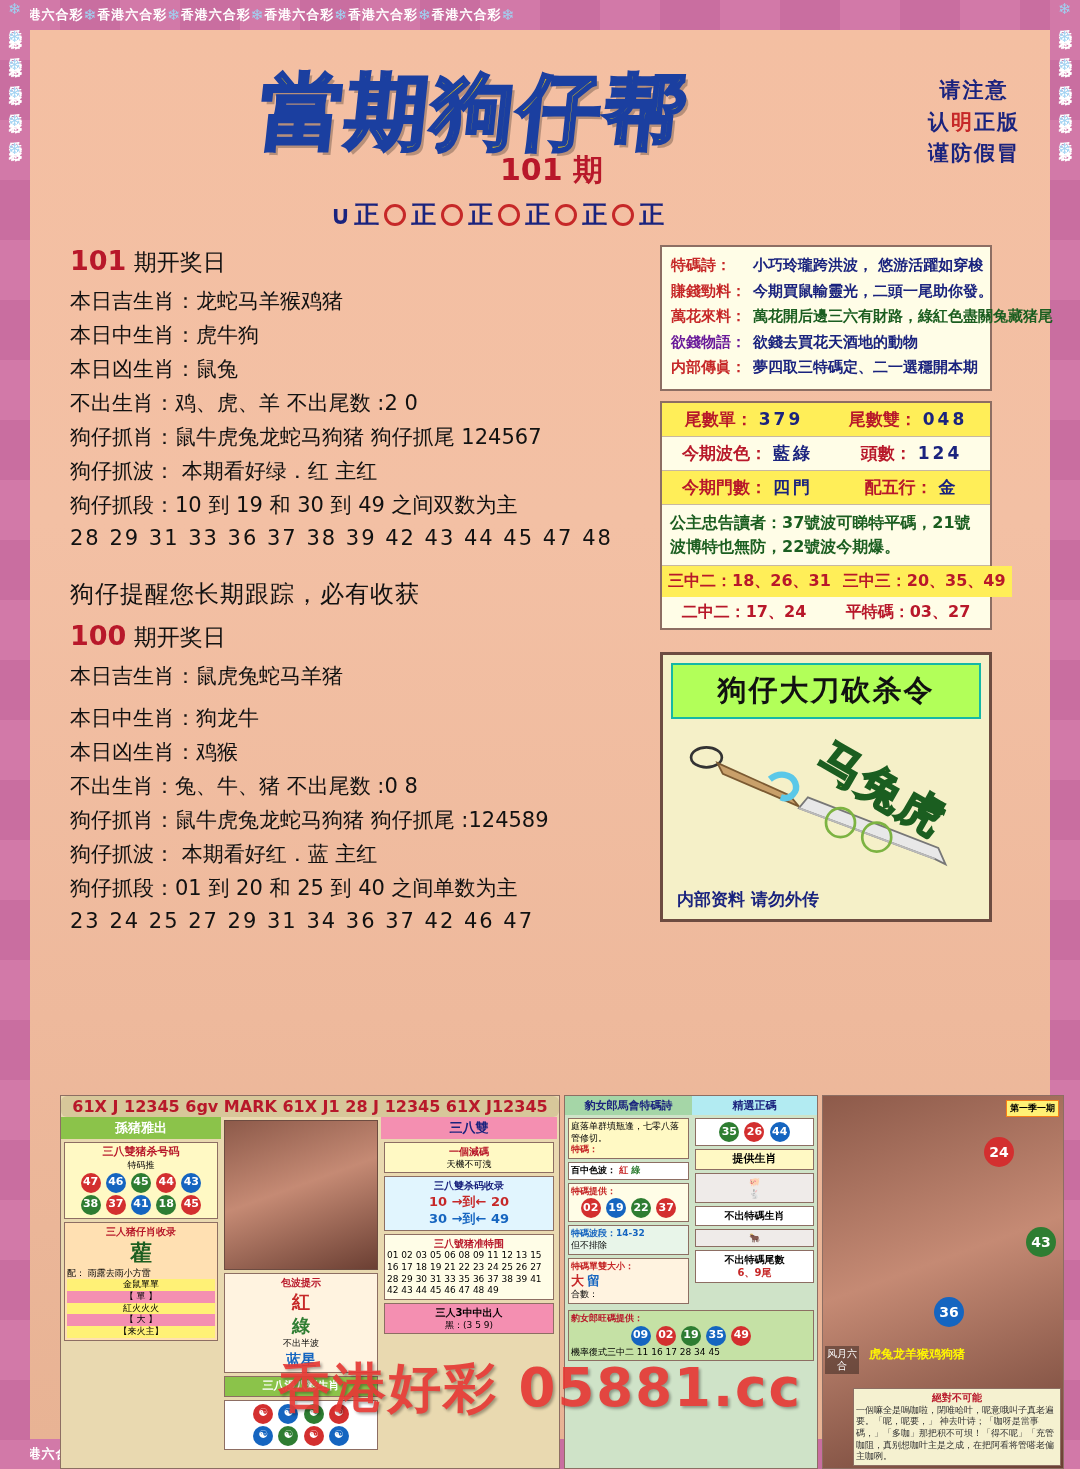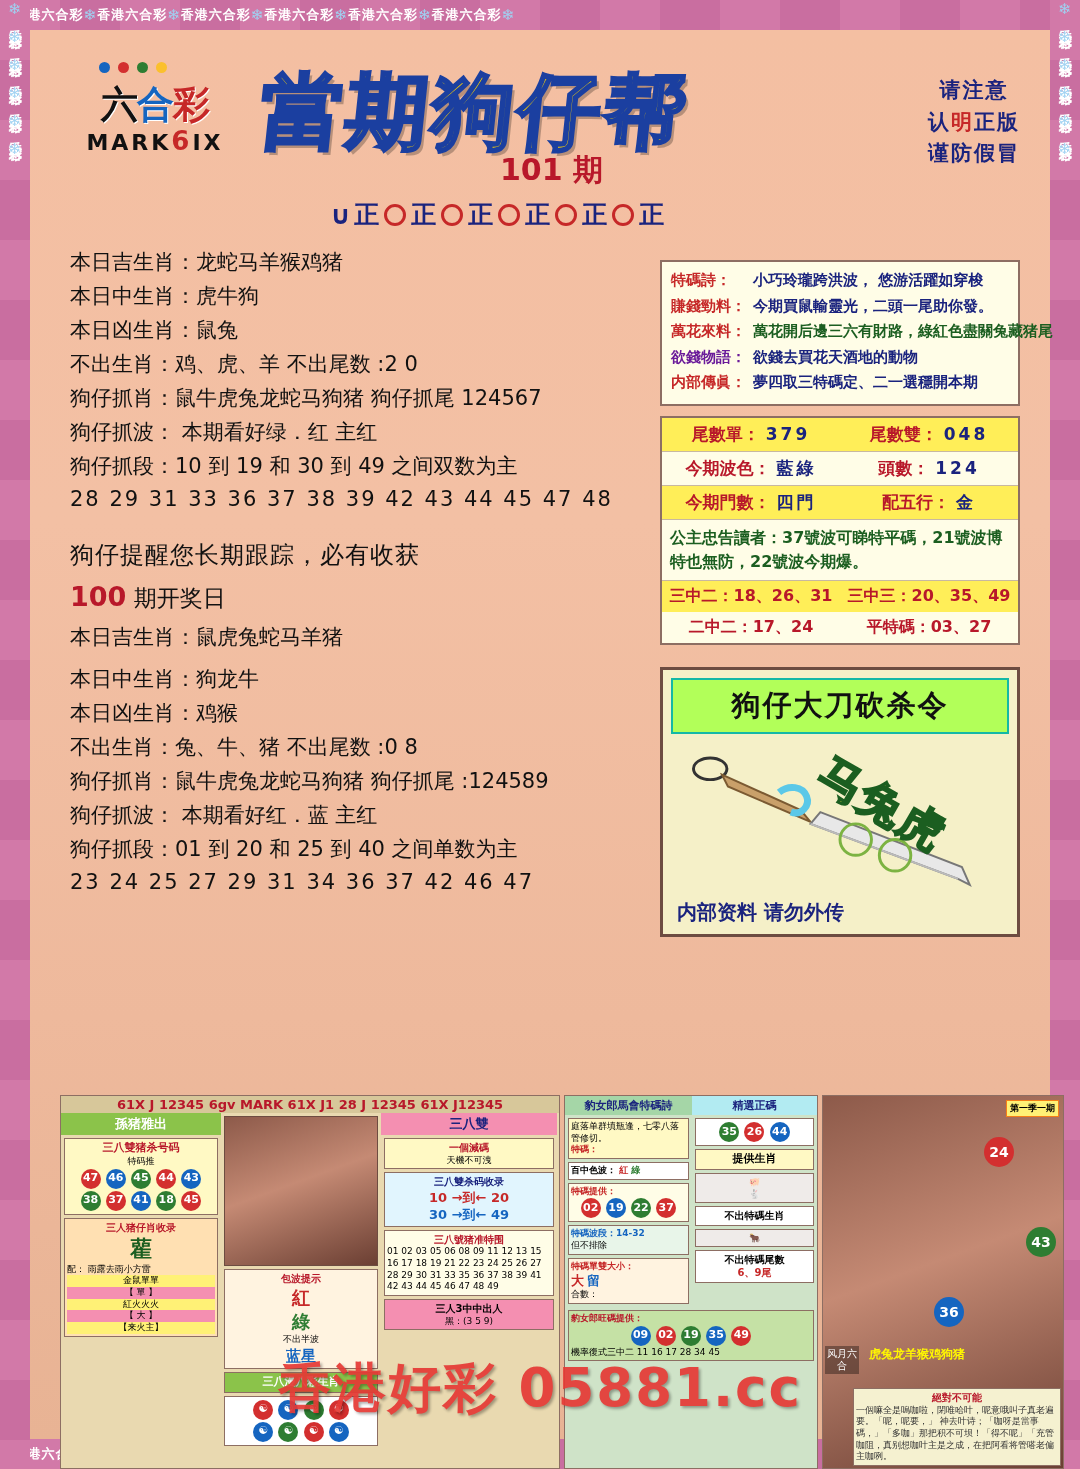--- a/index.html
+++ b/index.html
@@ -62,21 +62,21 @@
   .notice div .rd { color:#c62828; }
 
   .zhengrow { position:absolute; left:300px; top:168px; display:flex; align-items:center; gap:2px; }
   .zhengrow .u { font-size:26px; color:#1a237e; font-weight:bold; }
   .zhengrow .zh { font-size:25px; font-weight:bold; color:#1a237e; margin:0 1px; }
   .zhengrow .o { width:22px; height:22px; border:3px solid #c62828; border-radius:50%; margin:0 2px; }
 
   
   .main { position:relative; padding:0 24px; }
   .left-col { position:absolute; left:40px; top:0; width:600px; }
-  .right-col { position:absolute; left:630px; top:15px; width:360px; }
+  .right-col { position:absolute; left:630px; top:0; width:332px; }
 
   .sec-title { font-size:23px; color:#111; margin:0 0 6px 0; font-weight:normal; }
   .sec-title .num { color:#b8182a; font-size:27px; font-weight:bold; }
   .row { font-size:21px; color:#111; line-height:1.62; white-space:nowrap; }
   .numbers { font-size:21px; color:#111; line-height:1.6; letter-spacing:2px; }
   .remind { font-size:24px; color:#111; margin:22px 0 10px 0; letter-spacing:1px; }
   .gap { height:8px; }
 
   
   .poem-box { border:2px solid #8d6e63; background:#fffde7; padding:7px 9px; }
@@ -102,35 +102,35 @@
                   background:#ffee58; color:#b8182a; white-space:nowrap; }
   .tips-row .tc.w { background:#fffde7; }
 
   
   .knife-box { margin-top:22px; border:3px solid #6d4c41; background:#f5f0c8;
                height:270px; position:relative; overflow:hidden; }
   .knife-title { margin:8px; background:#b2ff59; border:2px solid #14b8a6;
                  text-align:center; font-size:29px; font-weight:bold; color:#111;
                  padding:6px 0; letter-spacing:2px; }
   .knife-art { position:absolute; left:0; top:70px; width:100%; height:150px; }
-  .knife-txt { position:absolute; left:14px; bottom:8px; font-size:20px; font-weight:bold; color:#1a237e; }
+  .knife-txt { position:absolute; left:14px; bottom:8px; font-size:17px; font-weight:bold; color:#1a237e; }
   .knife-big { position:absolute; left:150px; top:105px; font-size:44px; font-weight:bold;
                color:#ffeb3b; -webkit-text-stroke:2px #1b5e20; transform:rotate(30deg);
                letter-spacing:2px; white-space:nowrap; }
 
   
   .thumbs { position:absolute; left:30px; top:1065px; width:1020px; height:374px;
             display:flex; gap:4px; }
   .thumb { position:relative; overflow:hidden; border:1px solid #8d6e63; }
   .t1 { width:500px; background:#e9d9b0; }
   .t2 { width:254px; background:#cfe3c8; }
   .t3 { width:242px; background:#3a2d2a; }
 
-  .mini-hdr { font-size:13px; color:#b8182a; font-weight:bold; text-align:center;
-              background:#d7c79a; padding:1px 6px; white-space:nowrap; overflow:hidden; }
+  .mini-hdr { font-size:16px; color:#b8182a; font-weight:bold; text-align:center;
+              background:#d7c79a; padding:1px 6px; white-space:nowrap; overflow:hidden;border-radius:6px; }
   .mini-title { font-size:13px; font-weight:bold; color:#1a237e; text-align:center; padding:2px 0; }
   .mini-green { background:#8bc34a; color:#fff; }
   .mini-pink { background:#f48fb1; }
   .mini-yellow { background:#fff176; }
   .mini-box { border:1px solid #8d6e63; margin:3px; padding:2px; font-size:10px; line-height:1.35; }
   .ball { display:inline-flex; align-items:center; justify-content:center;
           width:20px; height:20px; border-radius:50%; color:#fff; font-size:11px;
           font-weight:bold; margin:1px; }
   .b-r { background:#d32f2f; } .b-b { background:#1565c0; } .b-g { background:#2e7d32; }
   .photo { background:linear-gradient(160deg,#8d5a4a,#c58a74 45%,#6b3f33); }
@@ -203,31 +203,20 @@
     <span class="vtext">香港六合彩</span>
     <span class="snow">❄</span>
     <span class="vtext">香港六合彩</span>
     <span class="snow">❄</span>
   </div>
 </div>
 
 <div class="page">
 
   <div class="header">
-    <div class="logo">
-      <div class="dots">
-        <i style="background:#1565c0"></i><i style="background:#d32f2f"></i><i style="background:#2e7d32"></i><i style="background:#fbc02d"></i>
-      </div>
-      <div class="cn">
-        <span>六</span><span class="c2">合</span><span class="c3">彩</span>
-      </div>
-      <div class="en">
-        <span>MARK</span><span class="x">6</span><span>IX</span>
-      </div>
-    </div>
 
     <div class="bigtitle">
       <div class="t">當期狗仔帮</div>
     </div>
     <div class="issue">101 期</div>
 
     <div class="notice">
       <div>请注意</div>
       <div>
         <span>认</span><span class="rd">明</span><span>正版</span>
@@ -248,20 +237,24 @@
       <span class="zh">正</span>
       <span class="o"></span>
       <span class="zh">正</span>
     </div>
   </div>
 
   <div class="main">
 
     <div class="left-col">
 
+      <div class="sec-title">
+        <span class="num">101</span>
+        <span>期开奖日</span>
+      </div>
 
       <div class="row"><span>本日吉生肖：</span><span>龙蛇马羊猴鸡猪</span></div>
       <div class="row"><span>本日中生肖：</span><span>虎牛狗</span></div>
       <div class="row"><span>本日凶生肖：</span><span>鼠兔</span></div>
       <div class="row"><span>不出生肖：</span><span>鸡、虎、羊  不出尾数 :2    0</span></div>
       <div class="row"><span>狗仔抓肖：</span><span>鼠牛虎兔龙蛇马狗猪   狗仔抓尾 124567</span></div>
       <div class="row"><span>狗仔抓波：</span><span>              本期看好绿．红  主红</span></div>
       <div class="row"><span>狗仔抓段：</span><span>10 到 19 和 30 到 49 之间双数为主</span></div>
 
       <div class="numbers">28  29  31  33  36  37  38  39  42  43  44  45  47  48</div>

